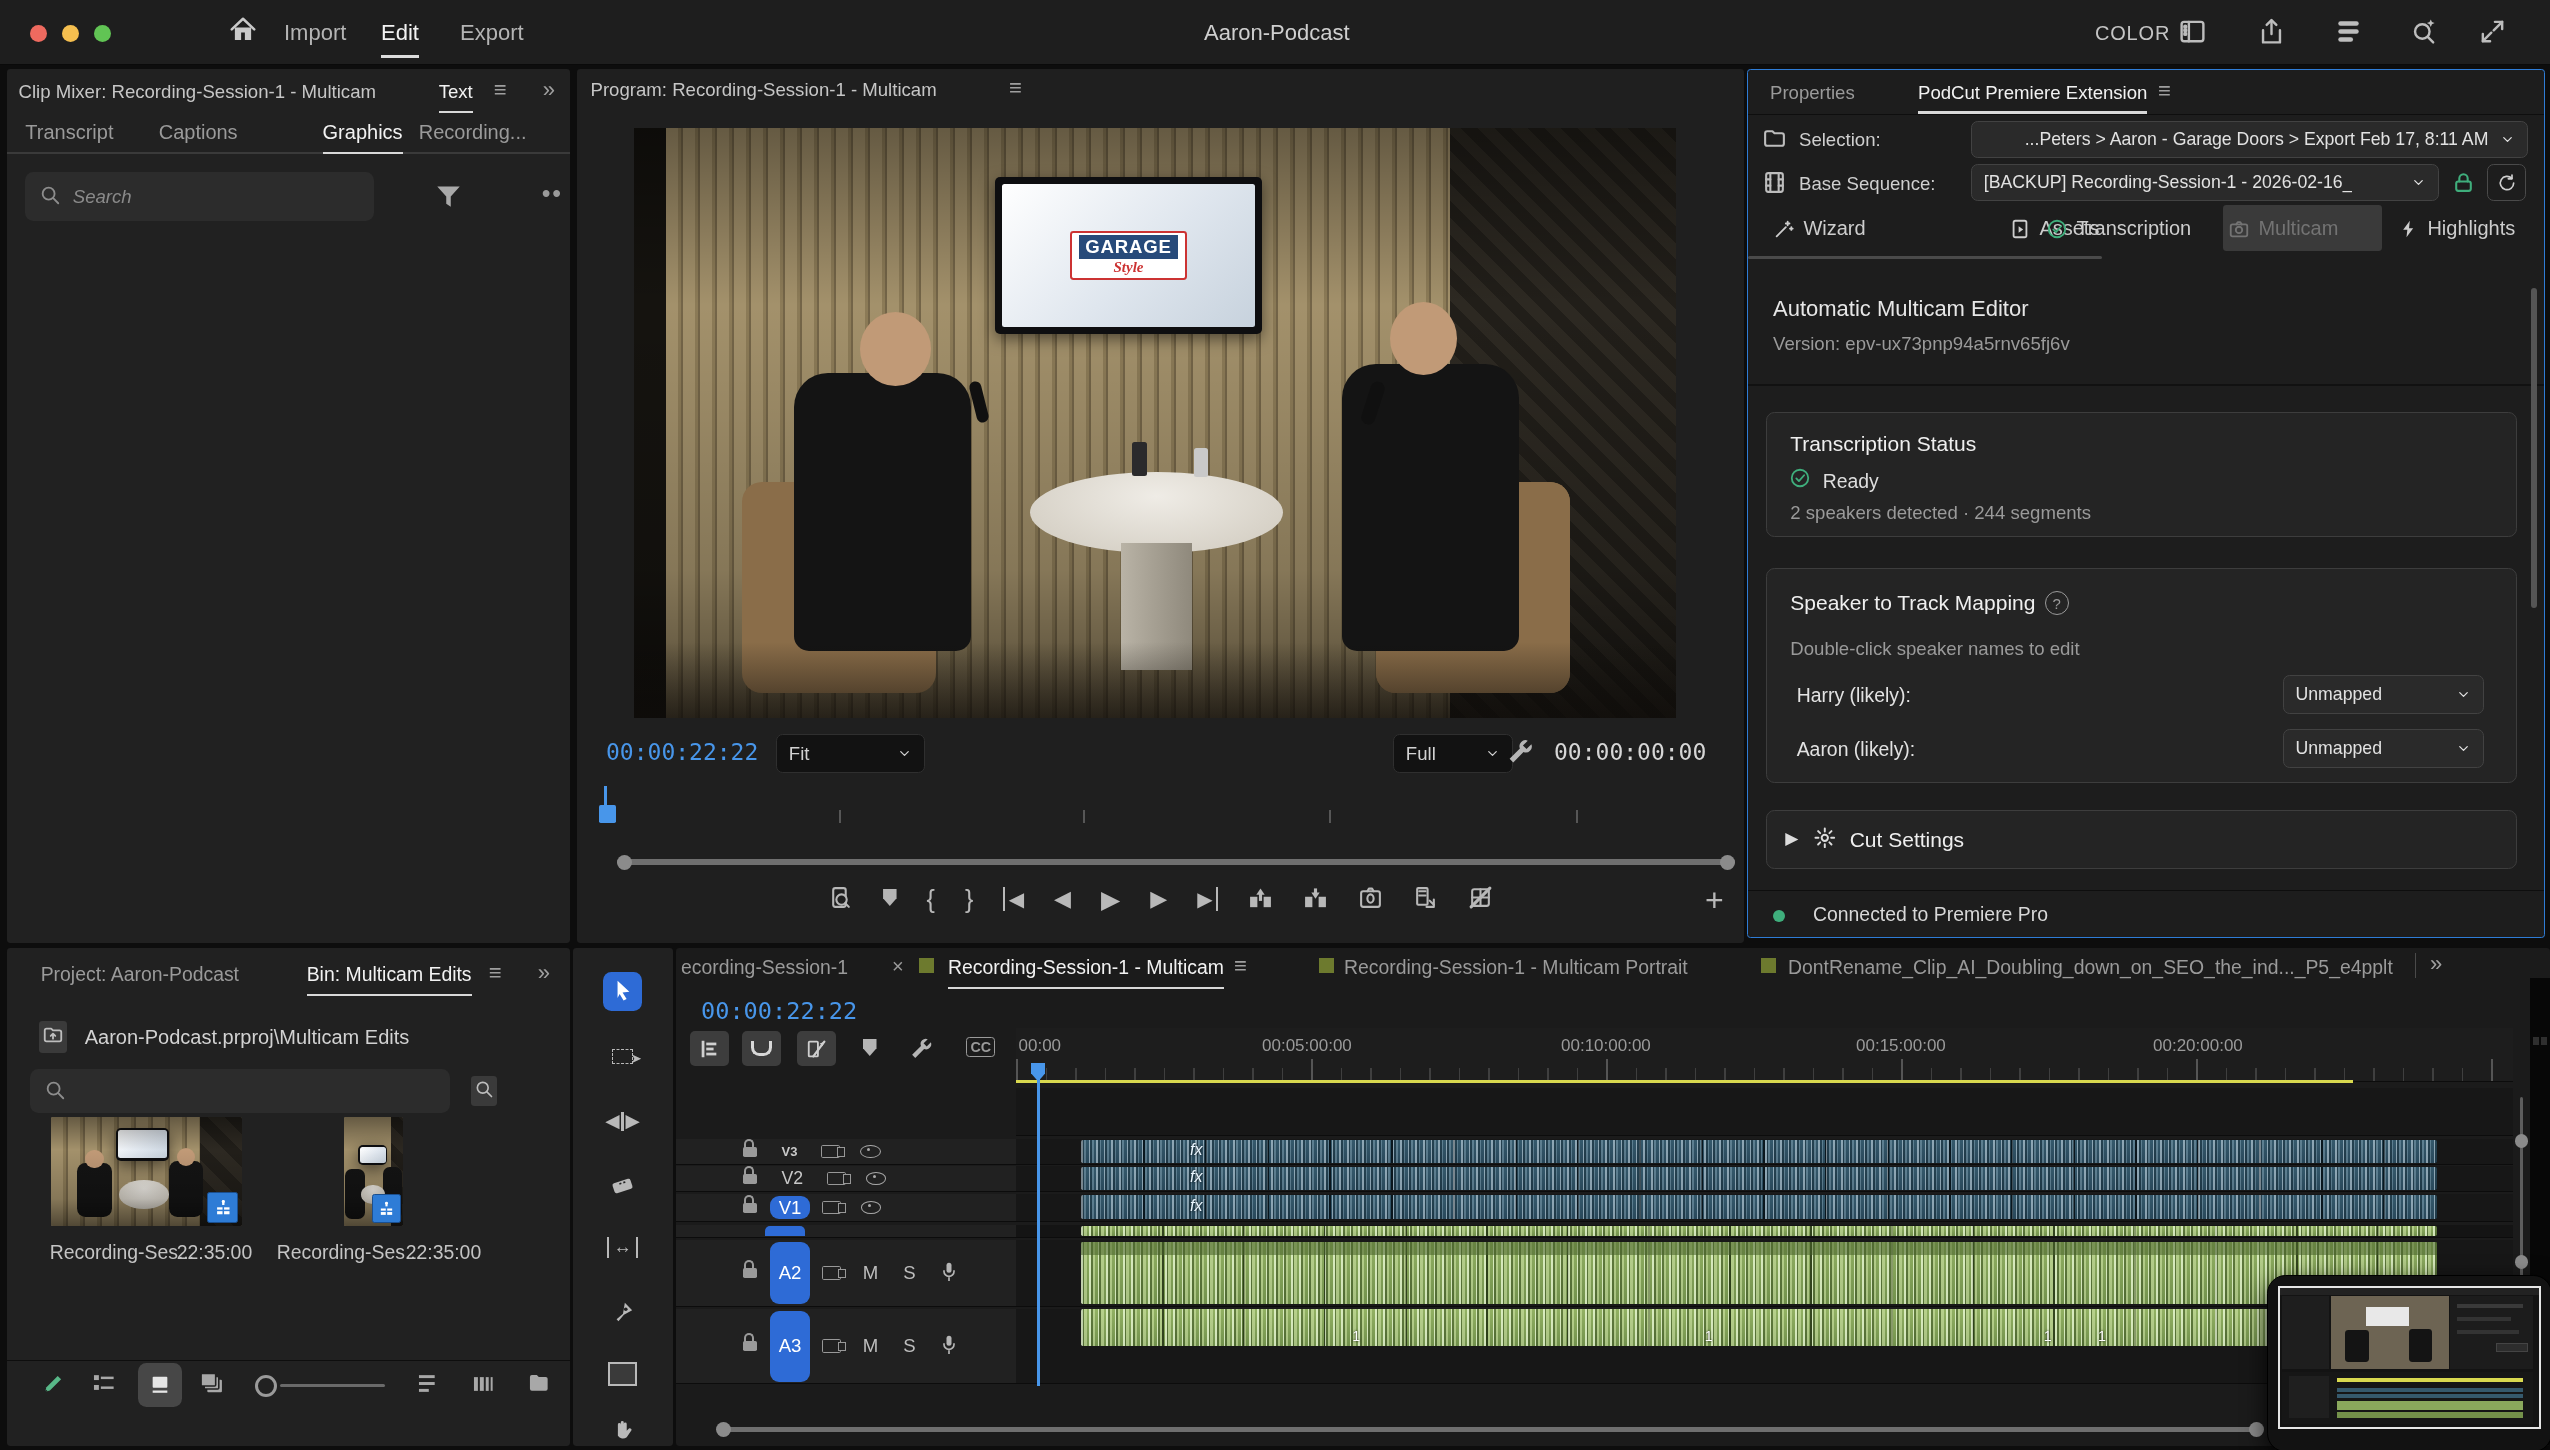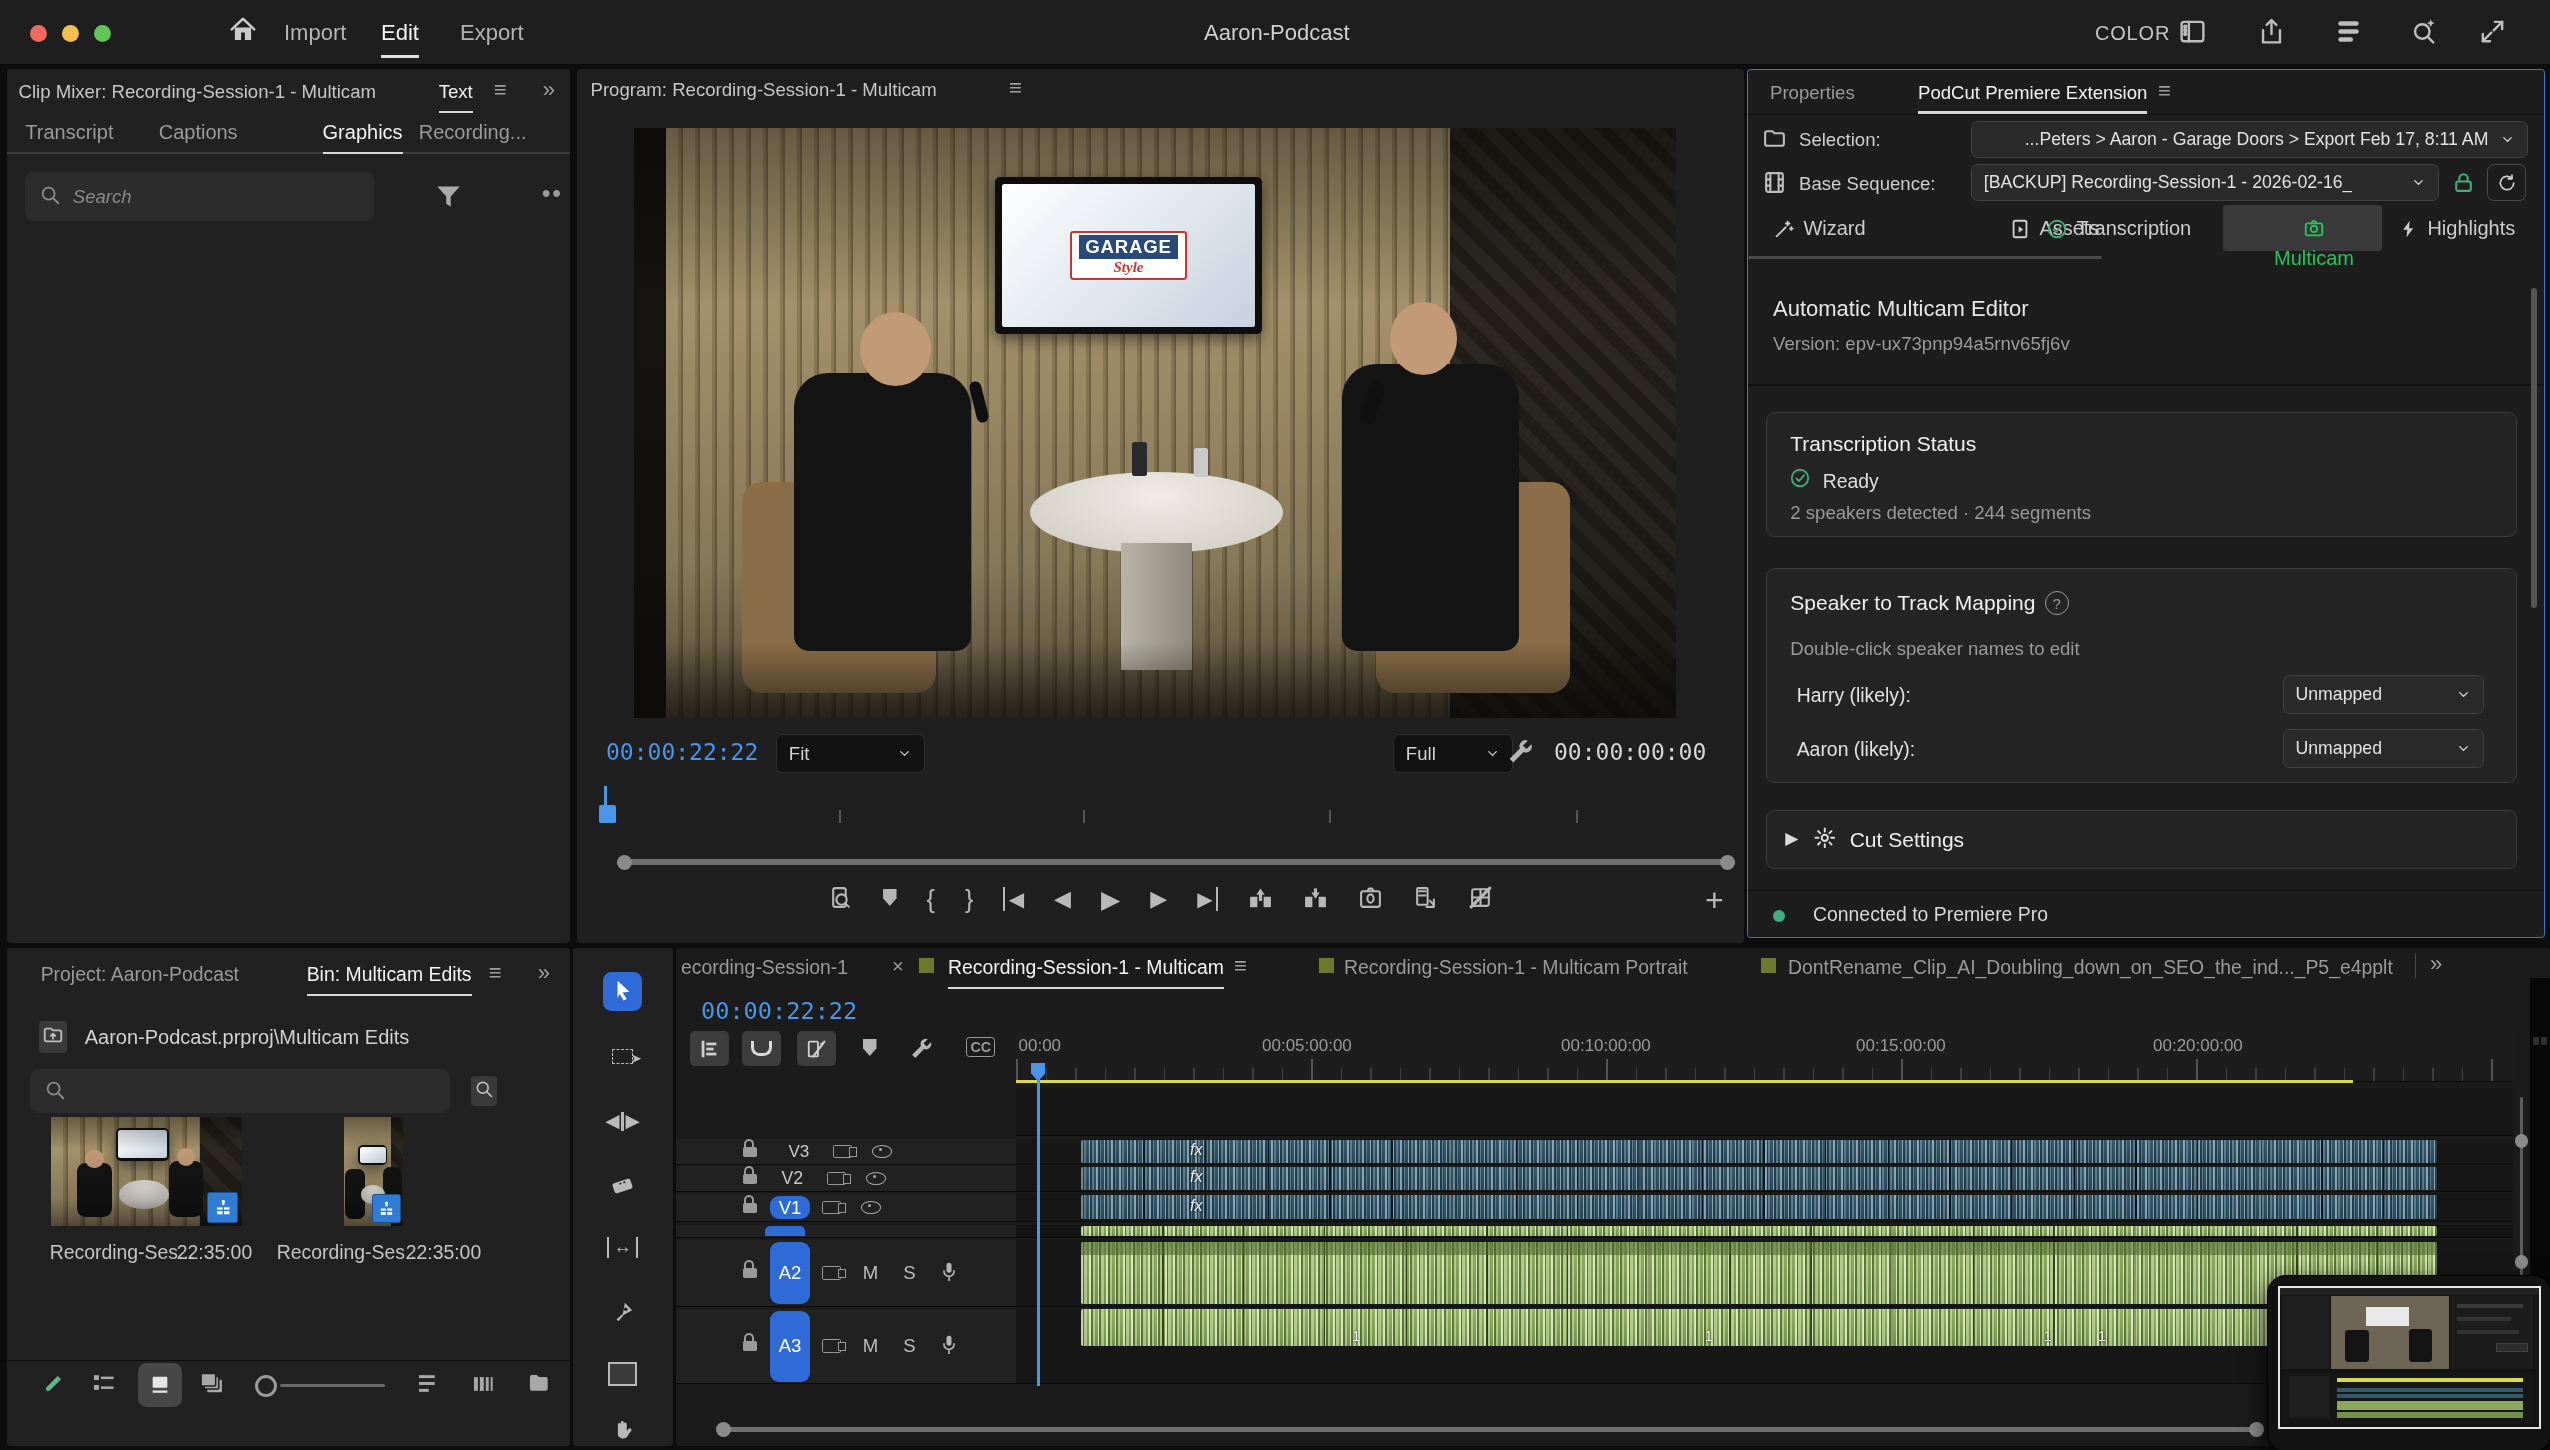--- a/index.html
+++ b/index.html
@@ -354,21 +354,21 @@
         </svg>
       <span>Assets</span>
     </div>
     <div class="subtab a" style="left:485px;top:147px;transform:translateX(-187px);">
       <svg class="st" width="22" height="22" viewBox="0 0 24 24" style="color:#3fae7c;">
           <circle cx="12" cy="12" r="9"></circle>
           <path d="M8 12.5l2.8 2.8L16.5 9"></path>
         </svg>
       <span>Transcription</span>
     </div>
-    <div class="subtab a" style="left:526px;top:147px;color:#22c55e;flex-direction:column;">
+    <div class="subtab a" style="left:480px;top:147px;color:#737373;">
       <svg class="st" width="22" height="22" viewBox="0 0 24 24">
           <rect x="3" y="7" width="18" height="13" rx="2"></rect>
           <path d="M9 7l1.5-2.5h3L15 7"></path>
           <circle cx="12" cy="13" r="3.5"></circle>
         </svg>
       <span>Multicam</span>
     </div>
     <div class="subtab a" style="left:651px;top:147px;">
       <svg width="20" height="22" viewBox="0 0 24 24" fill="#cdcdcd">
           <path d="M13 2L5 13h5l-1 9 8-11h-5z"></path>
@@ -654,21 +654,21 @@
       <span class="a dim" style="left:840px;top:8.4px;font-size:17px;">00:15:00:00</span>
       <span class="a dim" style="left:1137px;top:8.4px;font-size:17px;">00:20:00:00</span>
       <div class="a" style="left:0;bottom:0;width:100%;height:13.5px;background:repeating-linear-gradient(90deg,#3f3f3f 0 1.7px,transparent 1.7px 29.5px);"></div>
       <div class="a" style="left:0;bottom:0;width:100%;height:22px;background:repeating-linear-gradient(90deg,#555 0 1.7px,transparent 1.7px 295px);"></div>
     </div>
     <div class="a" style="left:340px;top:132px;width:1337px;height:3.4px;background:#d9d94f;"></div>
 
     
     <div class="trow" style="top:191px;height:25px;">
       <span class="lockic" style="margin-left:67px;"></span>
-      <span style="margin-left:32px;font-size:17px;color:#c9c9c9;">V3</span>
+      <span style="margin-left:25px;font-size:13px;color:#c9c9c9;font-weight:bold;">V3</span>
       <span class="targic" style="margin-left:23.6px;"></span>
       <span class="eyeic" style="margin-left:20px;"></span>
     </div>
     <div class="trow" style="top:218px;height:25px;">
       <span class="lockic" style="margin-left:67px;"></span>
       <span style="margin-left:25px;font-size:17.7px;color:#c9c9c9;">V2</span>
       <span class="targic" style="margin-left:23.6px;"></span>
       <span class="eyeic" style="margin-left:20px;"></span>
     </div>
     <div class="trow" style="top:246px;height:27px;">

